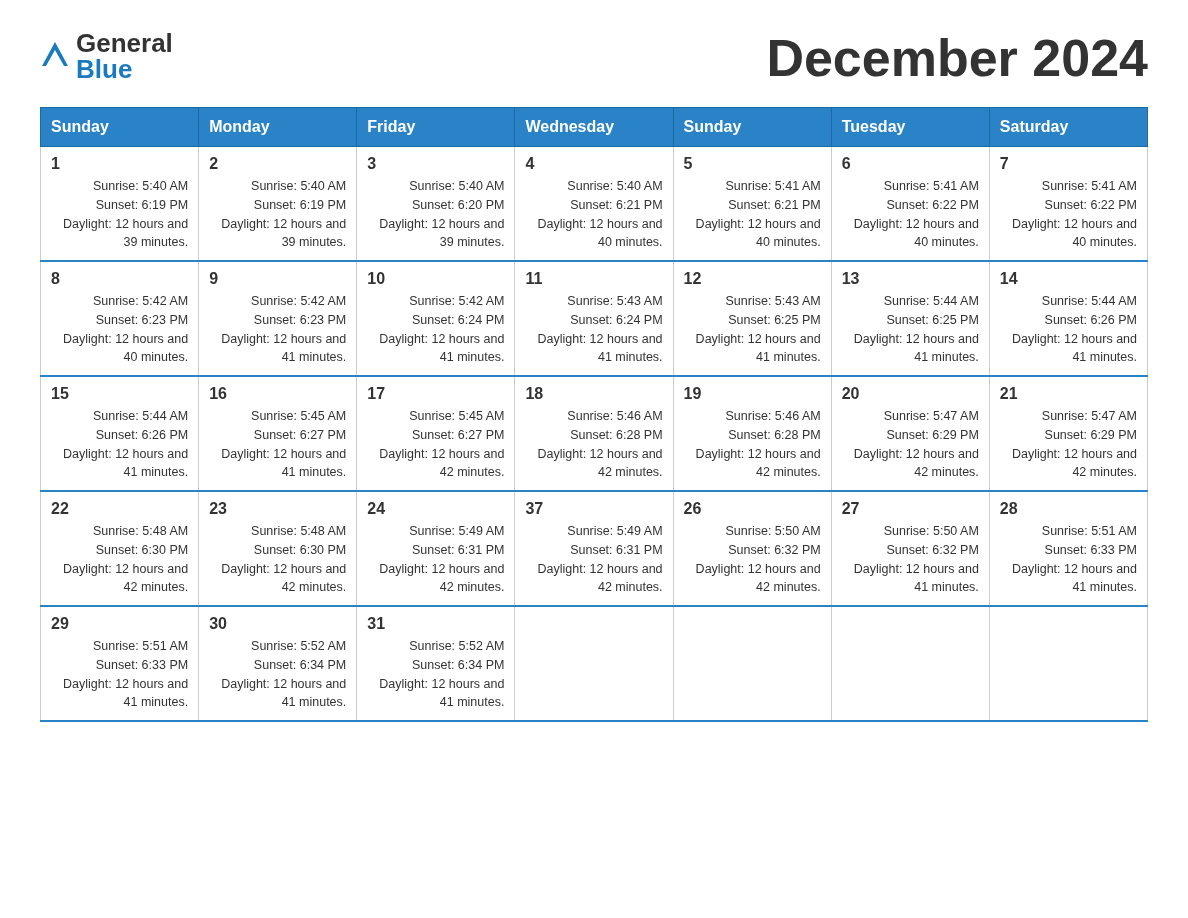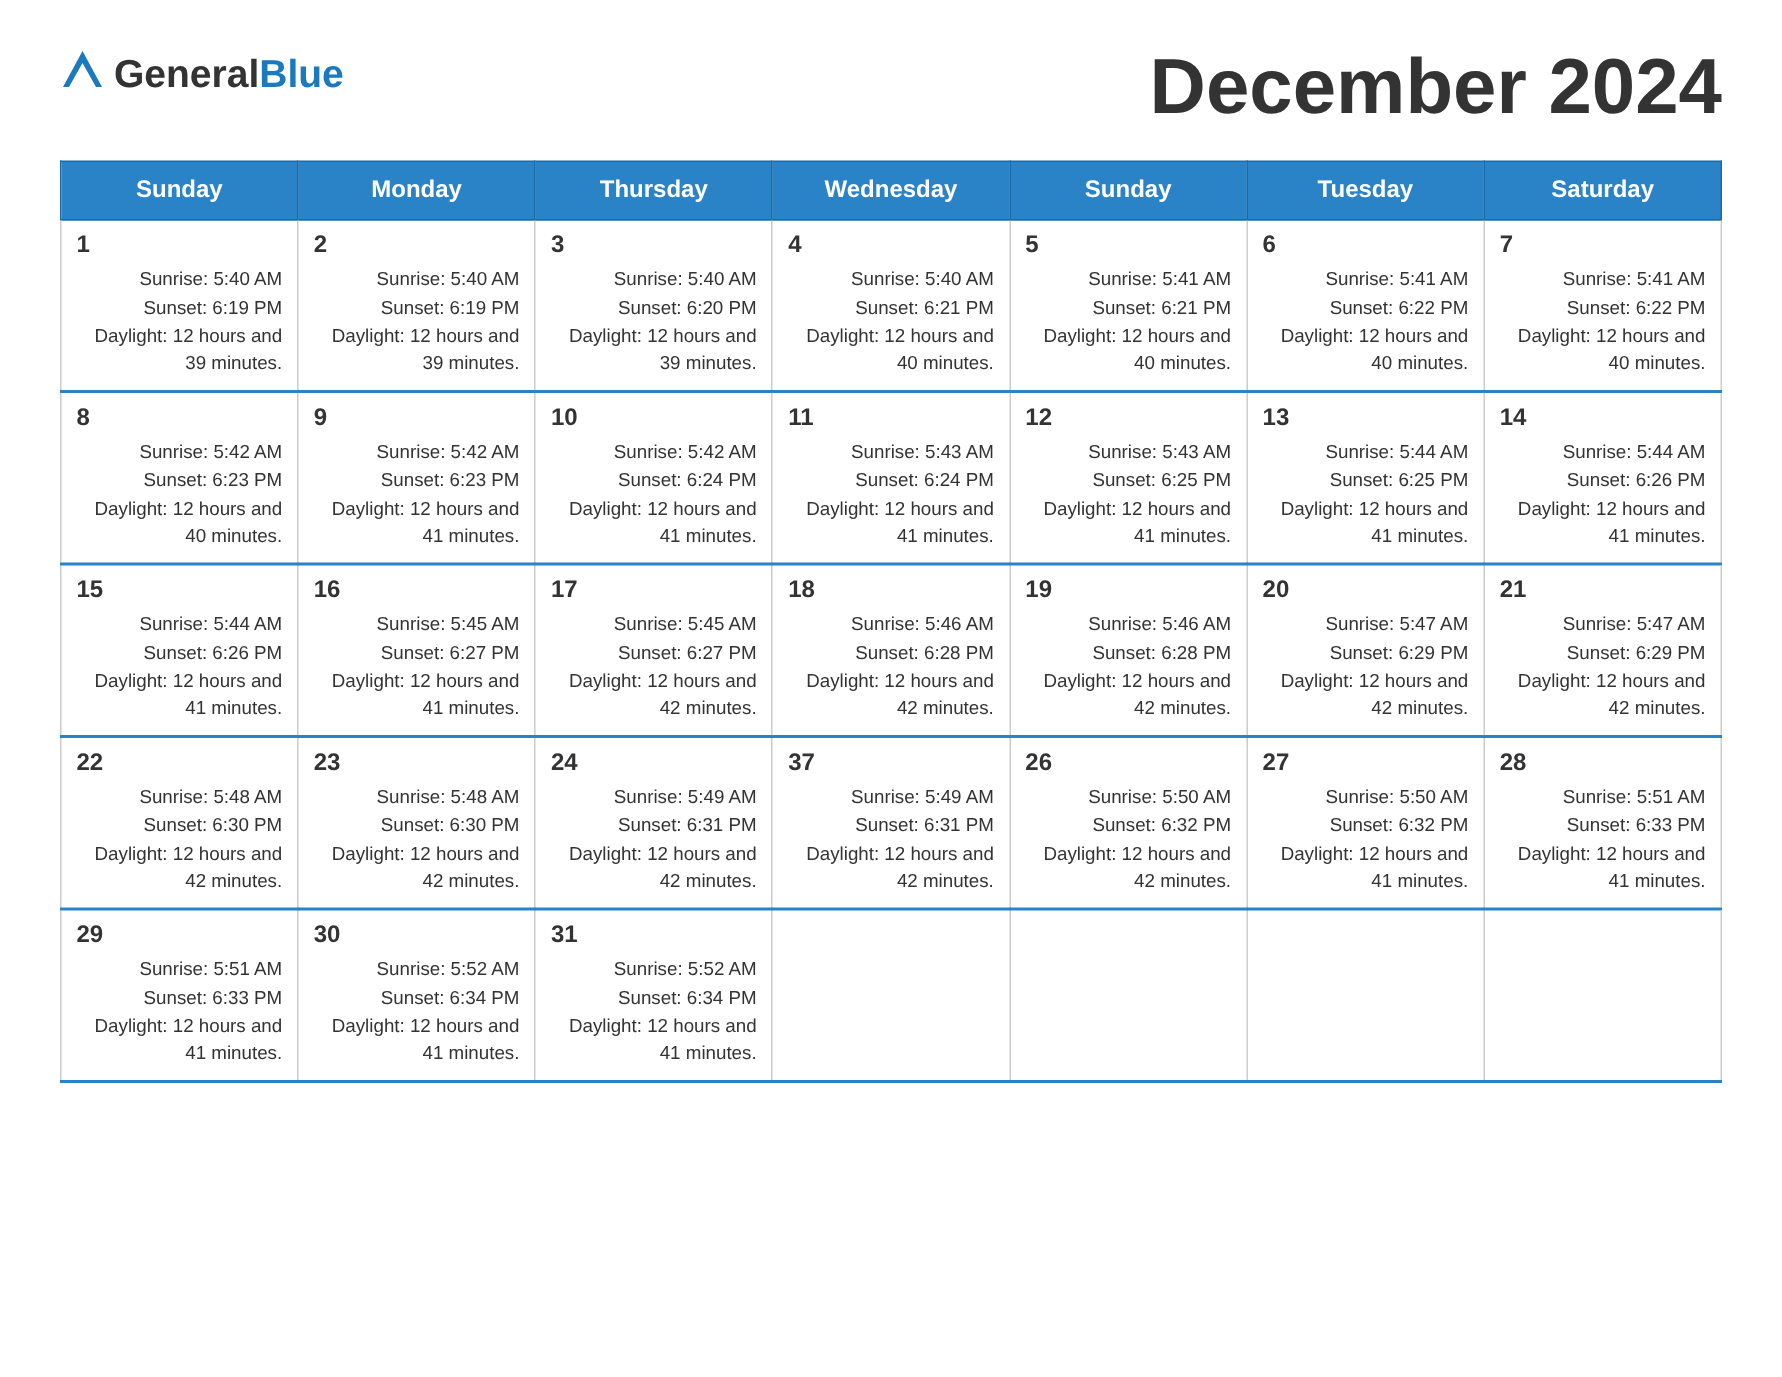--- a/index.html
+++ b/index.html
@@ -34,21 +34,21 @@
     .calendar {
       width: 100%;
       border-collapse: collapse;
     }
     .calendar thead tr th {
       background-color: #2a82c7;
       color: #fff;
       font-size: 16px;
       font-weight: bold;
       padding: 10px 10px;
-      text-align: center;
+      text-align: left;
       border: 1px solid #1a6aa8;
     }
     .calendar tbody tr td {
       vertical-align: top;
       border: 1px solid #ccc;
       padding: 8px 10px;
       width: 14.28%;
       min-height: 90px;
     }
     .calendar tbody tr {
@@ -68,21 +68,21 @@
     }
     .empty-cell {
       background: #fff;
     }
     .logo-wrapper {
       display: flex;
       align-items: center;
     }
     .logo-letters {
       display: flex;
-      flex-direction: row;
+      flex-direction: column;
       line-height: 1;
     }
   </style>
 </head>
 <body>
 
 <div class="header-row">
   <div class="logo-wrapper">
     <div style="margin-right:6px;margin-top:2px;">
       <svg width="30" height="30" viewBox="0 0 30 30">
@@ -98,21 +98,21 @@
   <div class="title-block">
     <div class="month-title">December 2024</div>
   </div>
 </div>
 
 <table class="calendar">
   <thead>
     <tr>
     <th>Sunday</th>
         <th>Monday</th>
-        <th>Thursday</th>
+        <th>Friday</th>
         <th>Wednesday</th>
         <th>Sunday</th>
         <th>Tuesday</th>
         <th>Saturday</th>
       </tr>
   </thead>
   <tbody id="calendar-body">
   <tr>
         <td>
           <div class="day-number">1</div>

